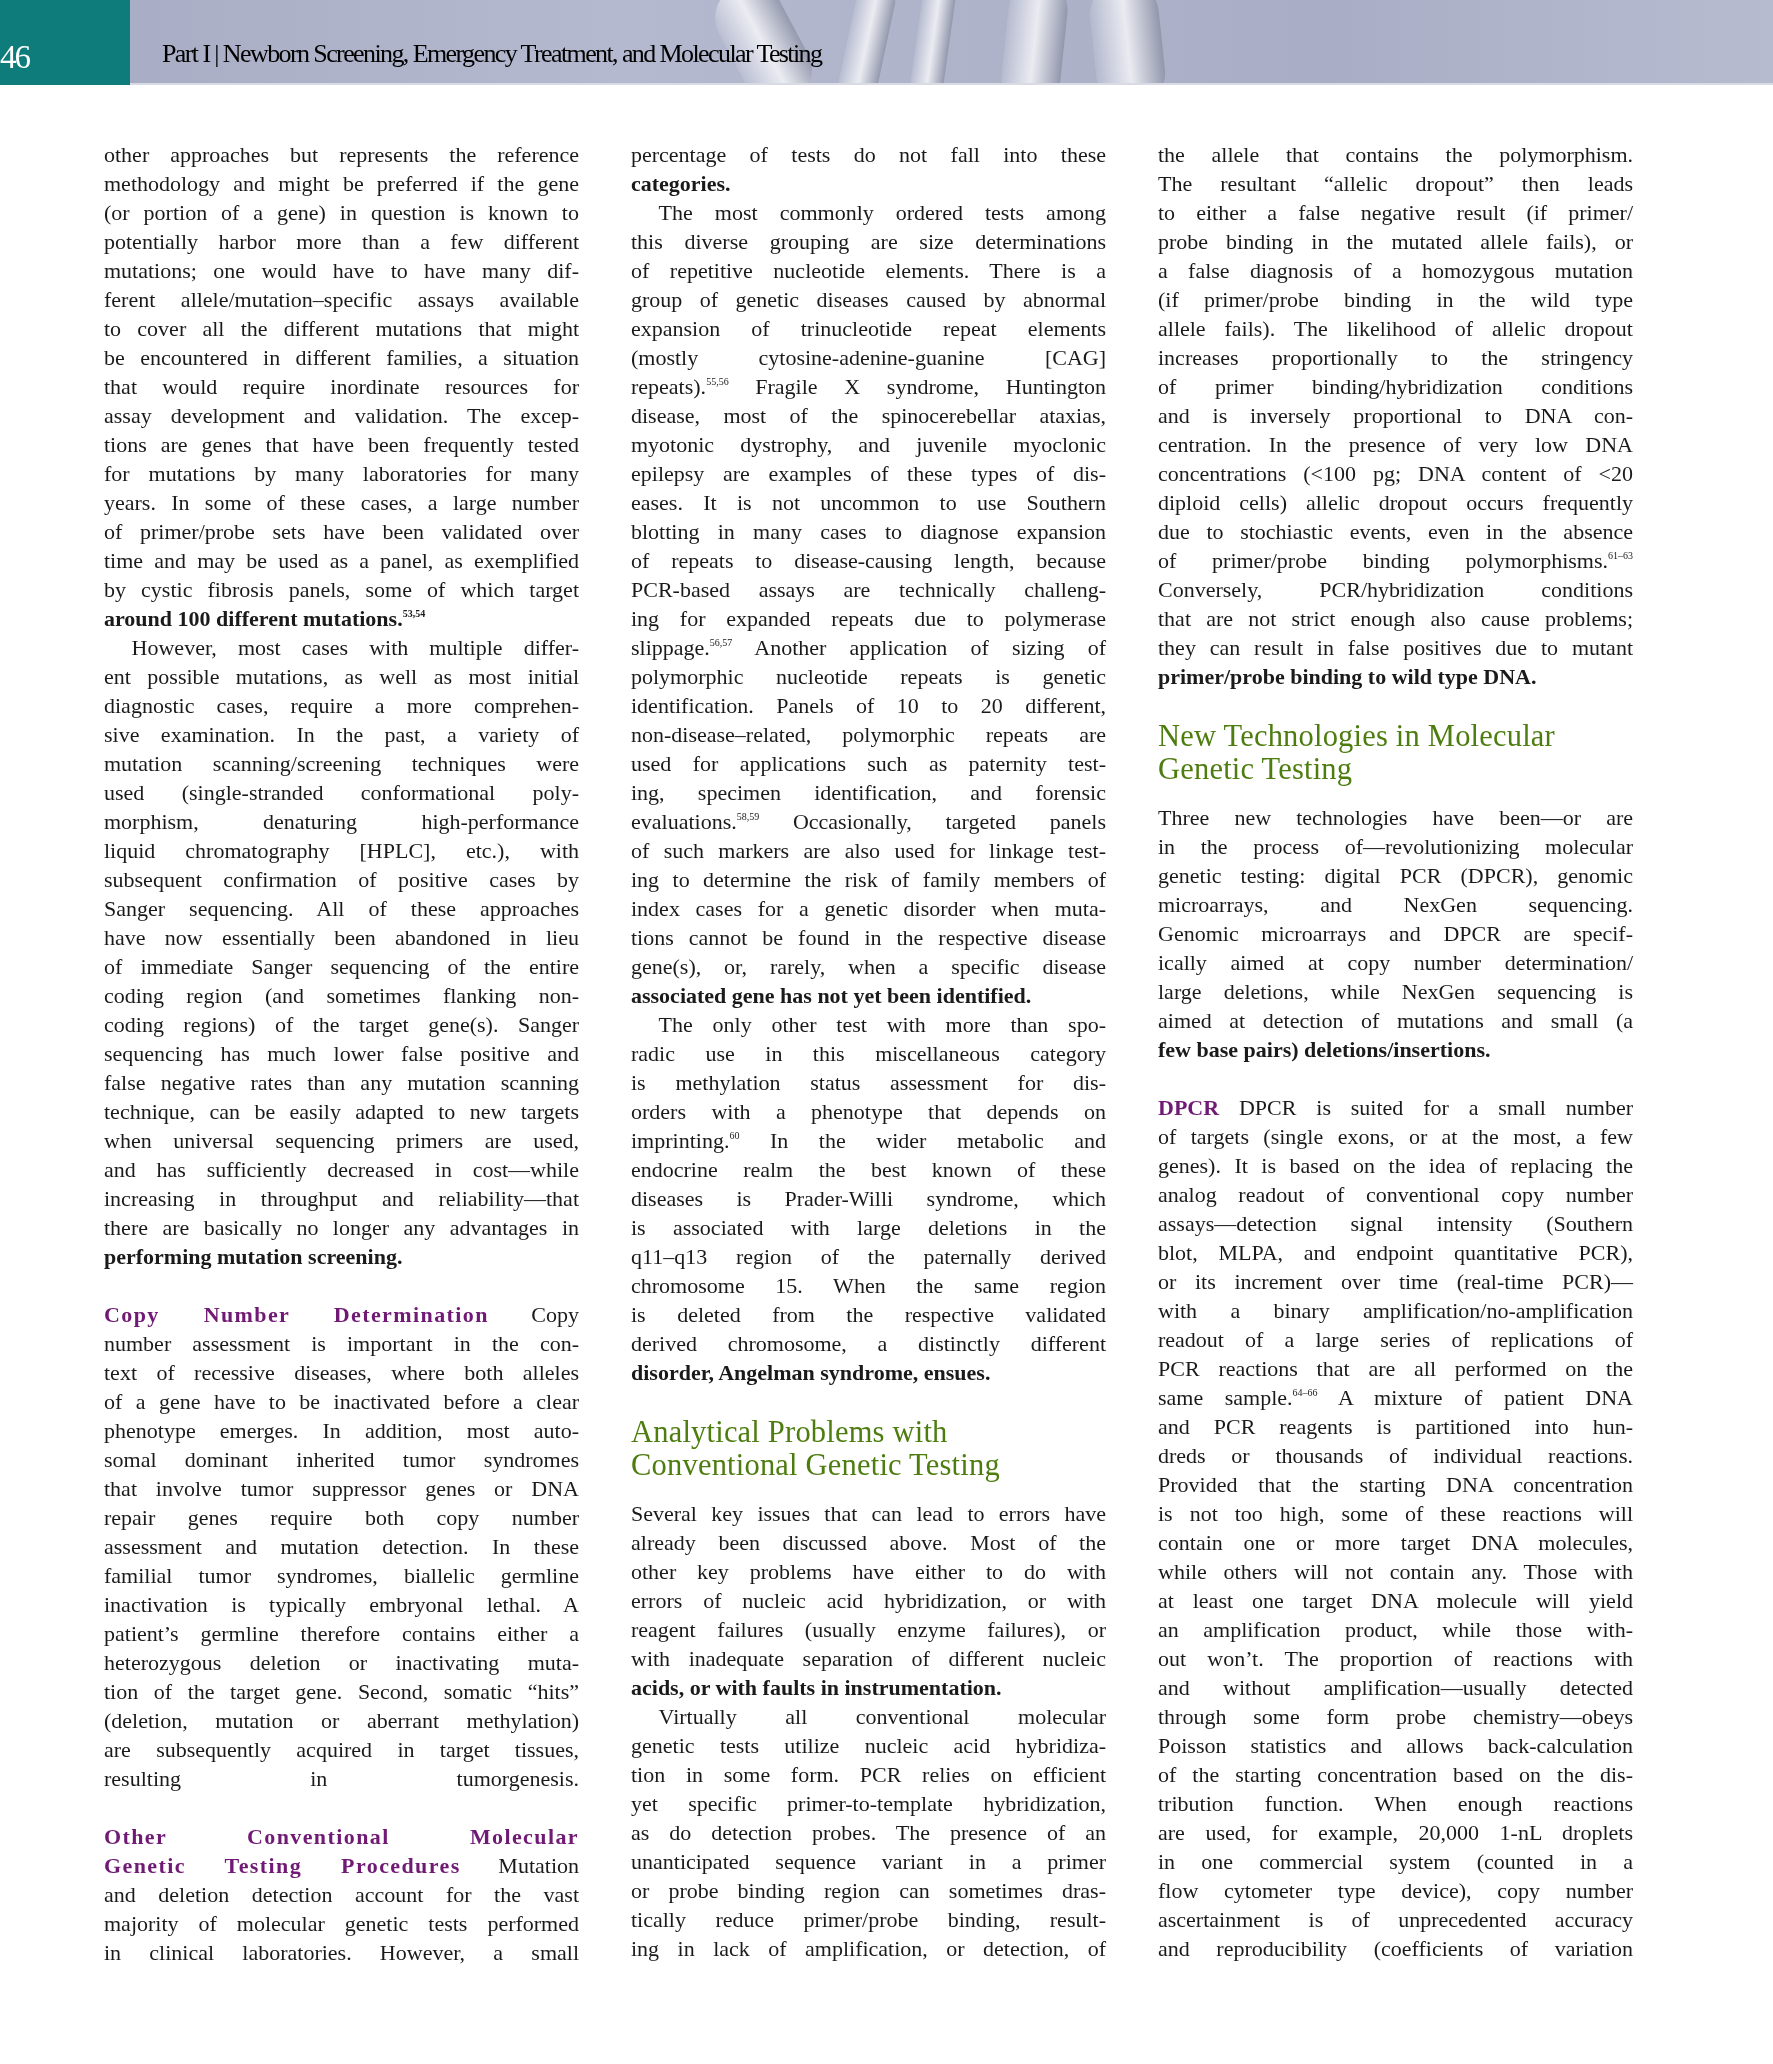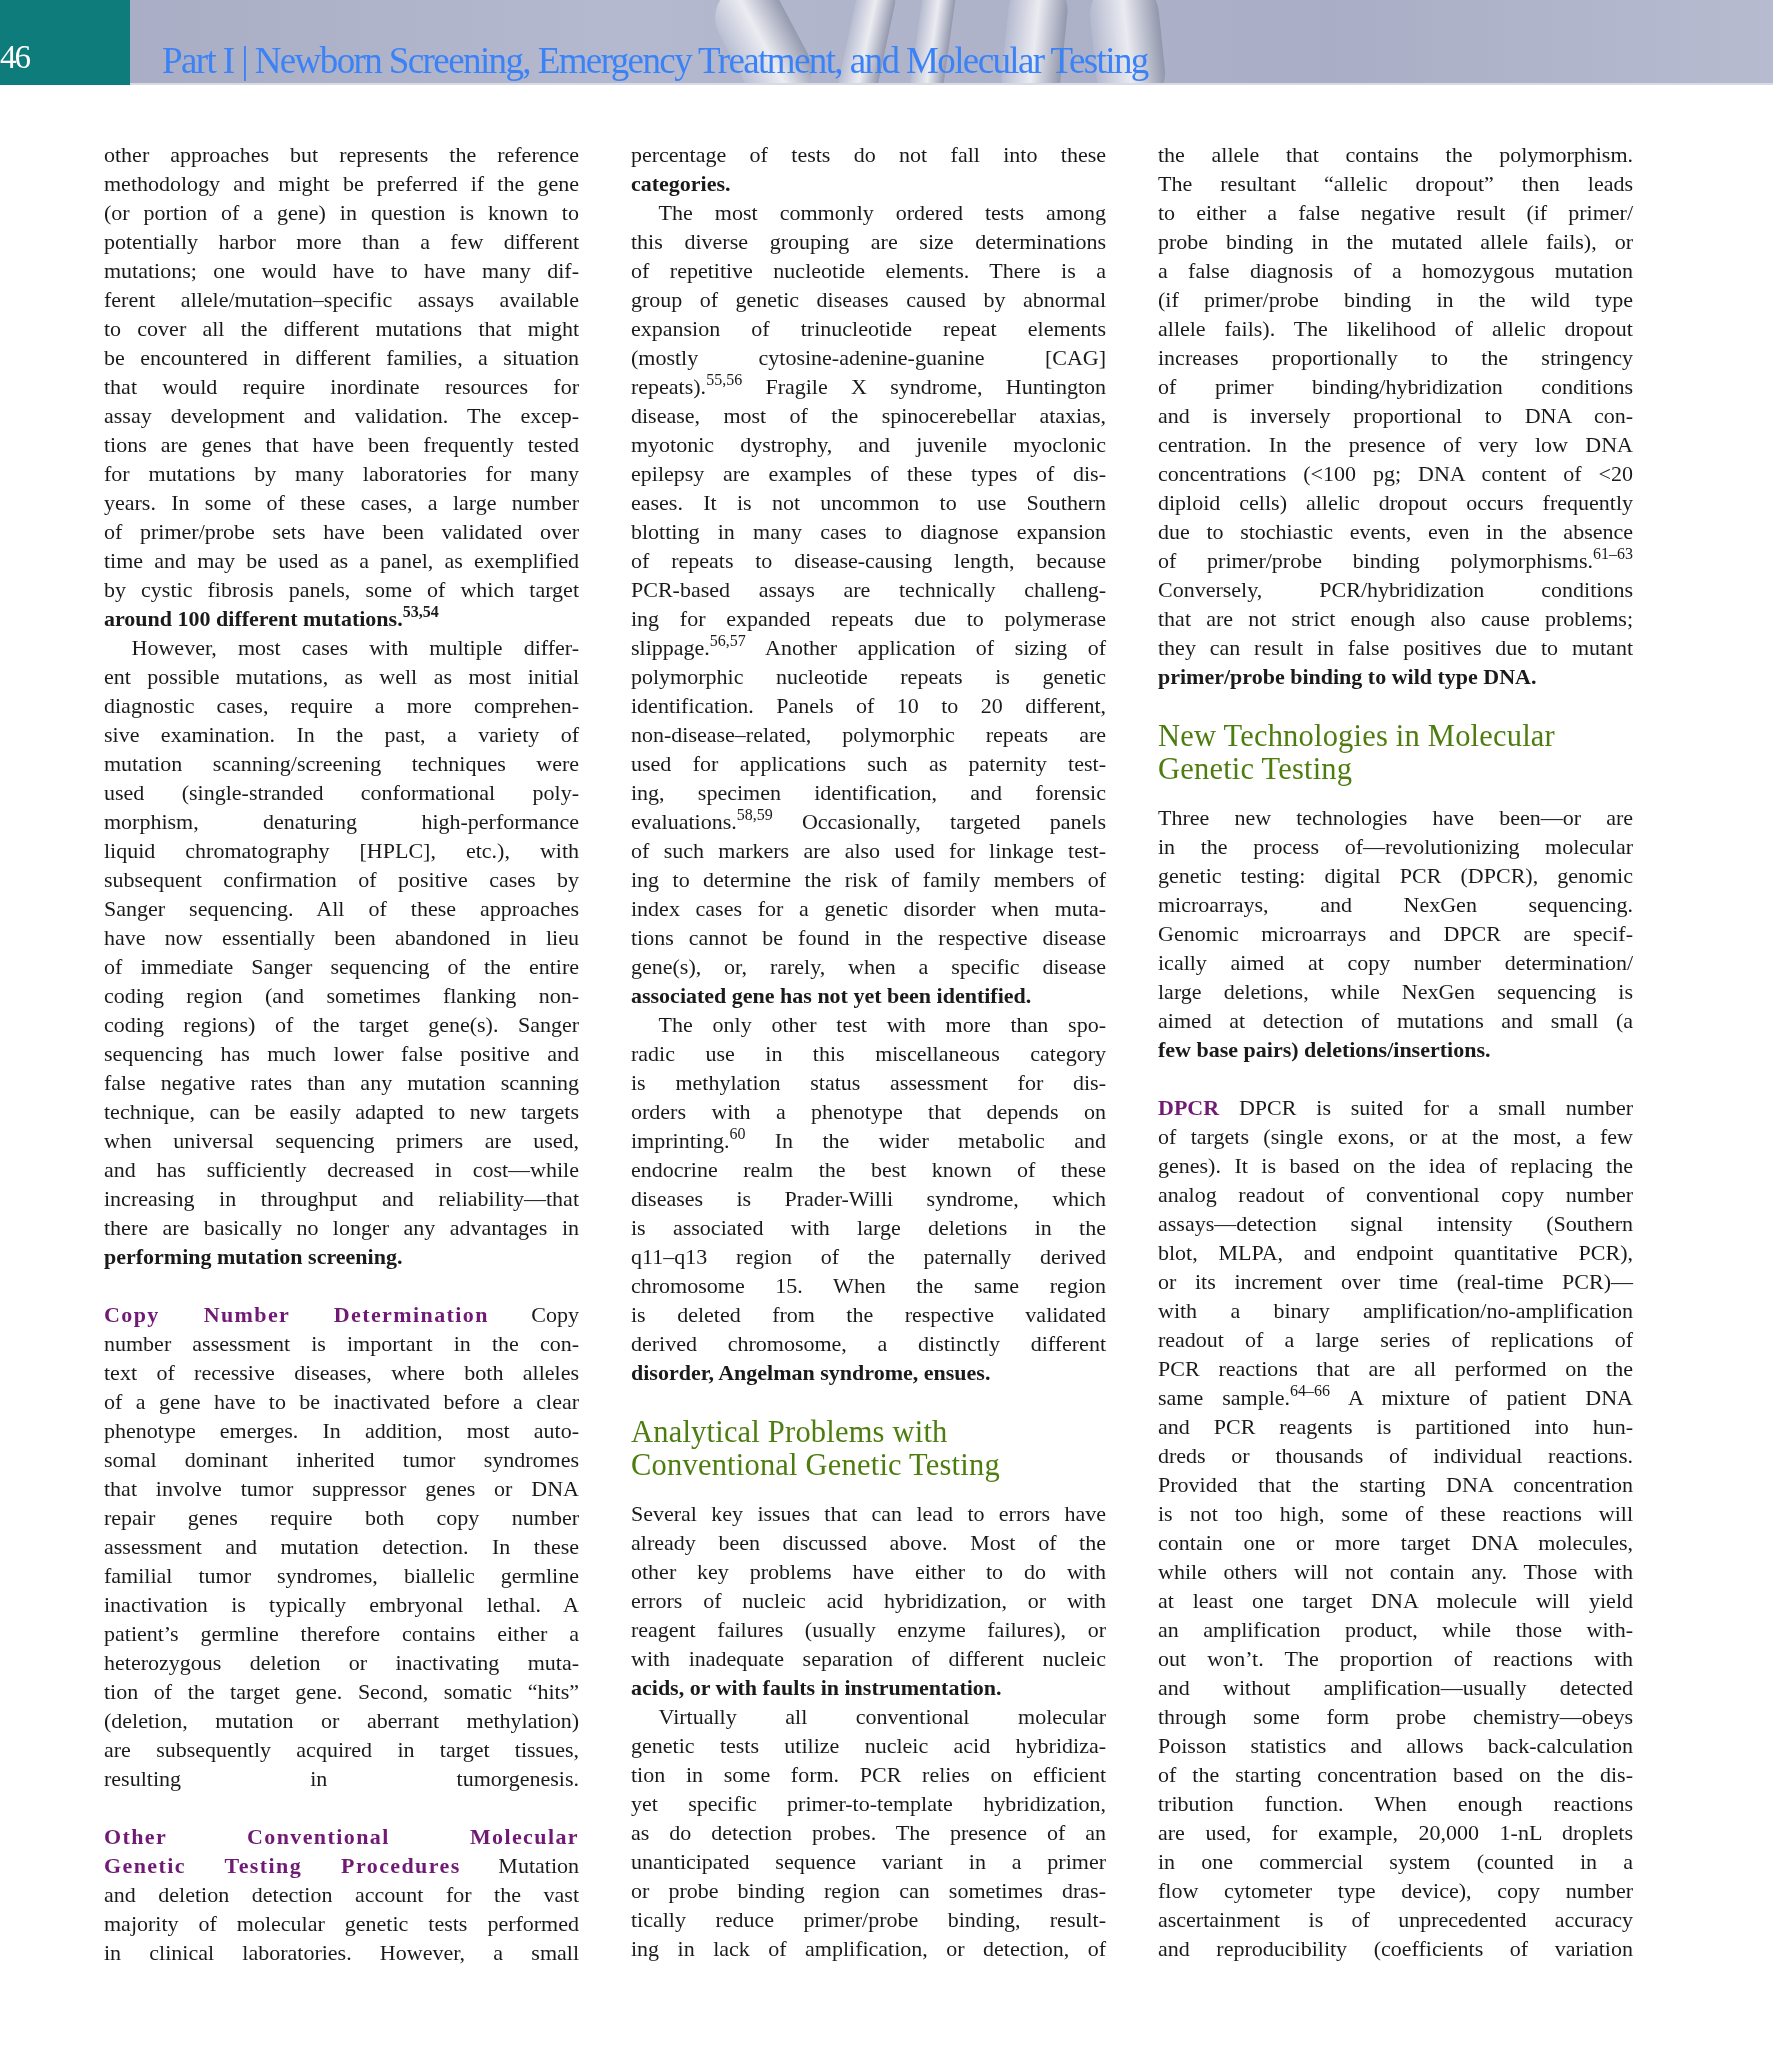--- a/index.html
+++ b/index.html
@@ -4,27 +4,27 @@
 <style>
   html, body { margin:0; padding:0; }
   body { width:1773px; height:2065px; background:#ffffff; position:relative; overflow:hidden;
          font-family:"Liberation Serif","DejaVu Serif",serif; color:#1a1a1a; }
   .header { position:absolute; left:0; top:0; width:1773px; height:85px;
             background:linear-gradient(90deg,#a6abc3 0%,#b4b9cf 35%,#aeb3ca 55%,#a9aec6 75%,#b7bbd0 100%); overflow:hidden; }
   .header .strand { position:absolute; top:-19.7px; height:128px; background:linear-gradient(90deg,rgba(255,255,255,0.1),rgba(255,255,255,0.75),rgba(120,125,145,0.5)); border-radius:39px; }
   .header .rule { position:absolute; left:130px; right:0; bottom:0; height:2px; background:#d8dae4; }
   .page-tab { position:absolute; left:0; top:0; width:130px; height:85px; background:#0e7c7b; }
   .page-num { position:absolute; left:0; top:39px; width:130px; text-align:left; color:#ffffff; font-size:33px; letter-spacing:-2px; }
-  .running-head { position:absolute; left:162px; top:39px; font-size:37px; color:#3b82f6; letter-spacing:-1.6px; white-space:nowrap; }
+  .running-head { position:absolute; left:162px; top:39px; font-size:26px; color:#000000; letter-spacing:-1.6px; white-space:nowrap; }
   .col { position:absolute; top:140px; width:475px; font-size:22px; line-height:29px; }
   .col1 { left:104px; } .col2 { left:631px; } .col3 { left:1158px; }
   .ln { display:block; text-align:justify; text-align-last:justify; white-space:nowrap; height:29px; }
   .ln.last { text-align-last:left;font-weight:bold; }
   .ln.ind { text-indent:27.6px; }
-  sup { font-size:16px; line-height:0; vertical-align:8.9px;margin-top:30px; }
+  sup { font-size:10px; line-height:0; vertical-align:8.9px;margin-top:30px; }
   .runin { color:#701a75; font-weight:bold; letter-spacing:1.4px; }
   .runin.tight { letter-spacing:0; }
   .sec-head { color:#4d7c0f; font-size:30.5px; line-height:32.5px; letter-spacing:0.2px; }
   .gap { display:block; height:29px; }
   .gap-s { display:block; height:17.7px; }
 </style>
 </head>
 <body>
 
 <div class="header">

